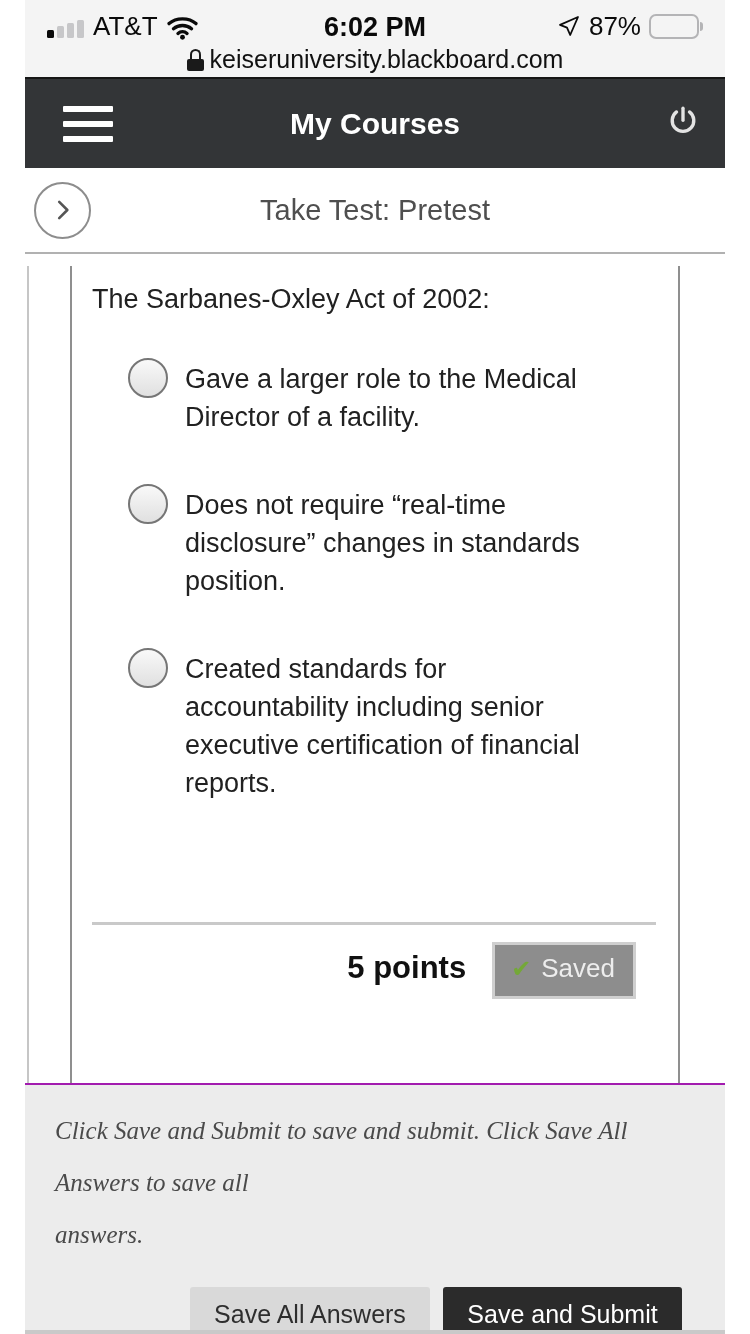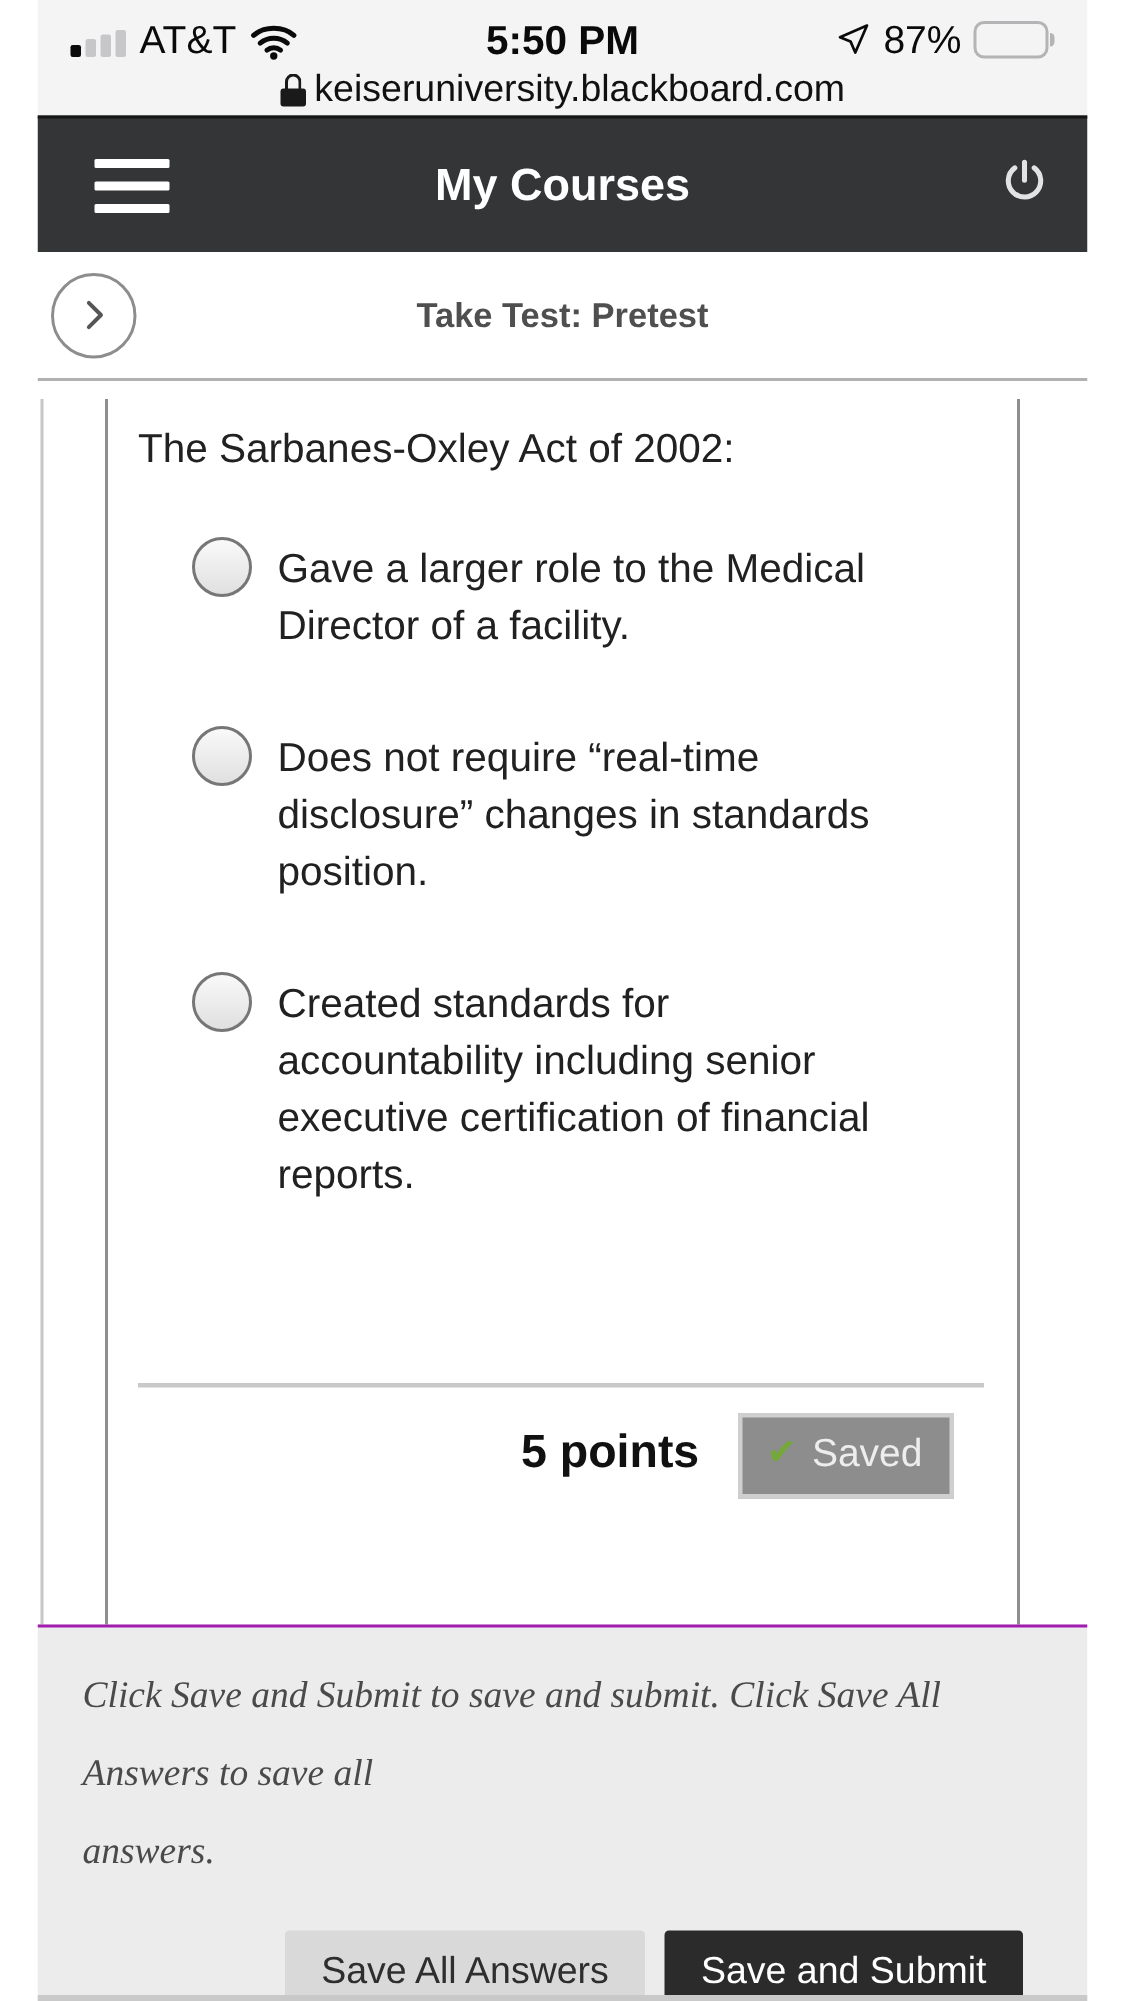--- a/index.html
+++ b/index.html
@@ -70,21 +70,21 @@
     height:86px; background:#fff; border-bottom:2px solid #b1b1b1;
     display:flex; align-items:center; position:relative;
   }
   .expand-btn {
     margin-left:9px; width:57px; height:57px; border-radius:50%;
     border:2.5px solid #8d8d8d; background:#fff; display:flex;
     align-items:center; justify-content:center; cursor:pointer;
   }
   .page-title {
     position:absolute; left:0; right:0; text-align:center;
-    font-size:23px; font-weight:bold; color:#4f4f4f;
+    font-size:29px; font-weight:normal; color:#4f4f4f;
   }
 
   
   .content { height:1078px; position:relative; background:#fff; }
   .page-edge-line { position:absolute; left:2px; top:0; bottom:0; width:2px; background:#c6c6c6; }
   .panel {
     margin:12px 45px; height:100%;
     border-left:2px solid #8f8f8f; border-right:2px solid #8f8f8f;
     padding:14px 22px 0 20px; background:#fff;
   }
@@ -159,21 +159,21 @@
         <span class="carrier">AT&amp;T</span>
         <span style="display:flex; padding-bottom:2px;">
           <svg width="31" height="24" viewBox="0 0 24 18">
             <path d="M1.6 5.6 C7 .7 17 .7 22.4 5.6" fill="none" stroke="#0a0a0a" stroke-width="2.6" stroke-linecap="round"></path>
             <path d="M5 9.6 C9 6.2 15 6.2 19 9.6" fill="none" stroke="#0a0a0a" stroke-width="2.6" stroke-linecap="round"></path>
             <path d="M8.5 13.2 C10.5 11.5 13.5 11.5 15.5 13.2" fill="none" stroke="#0a0a0a" stroke-width="2.6" stroke-linecap="round"></path>
             <circle cx="12" cy="16.2" r="1.9" fill="#0a0a0a"></circle>
           </svg>
         </span>
       </div>
-      <div class="status-time">5:50 PM</div>
+      <div class="status-time">6:02 PM</div>
       <div class="status-right">
         <span style="display:flex;">
           <svg width="24" height="24" viewBox="0 0 24 24">
             <path d="M21 3 L3 10.8 L10 13.6 L13.2 21 Z" fill="none" stroke="#0a0a0a" stroke-width="1.8" stroke-linejoin="round"></path>
           </svg>
         </span>
         <span class="battery-pct">87%</span>
         <span class="battery">
           <span class="battery-body"><span class="battery-fill"></span></span>
           <span class="battery-nub"></span>

